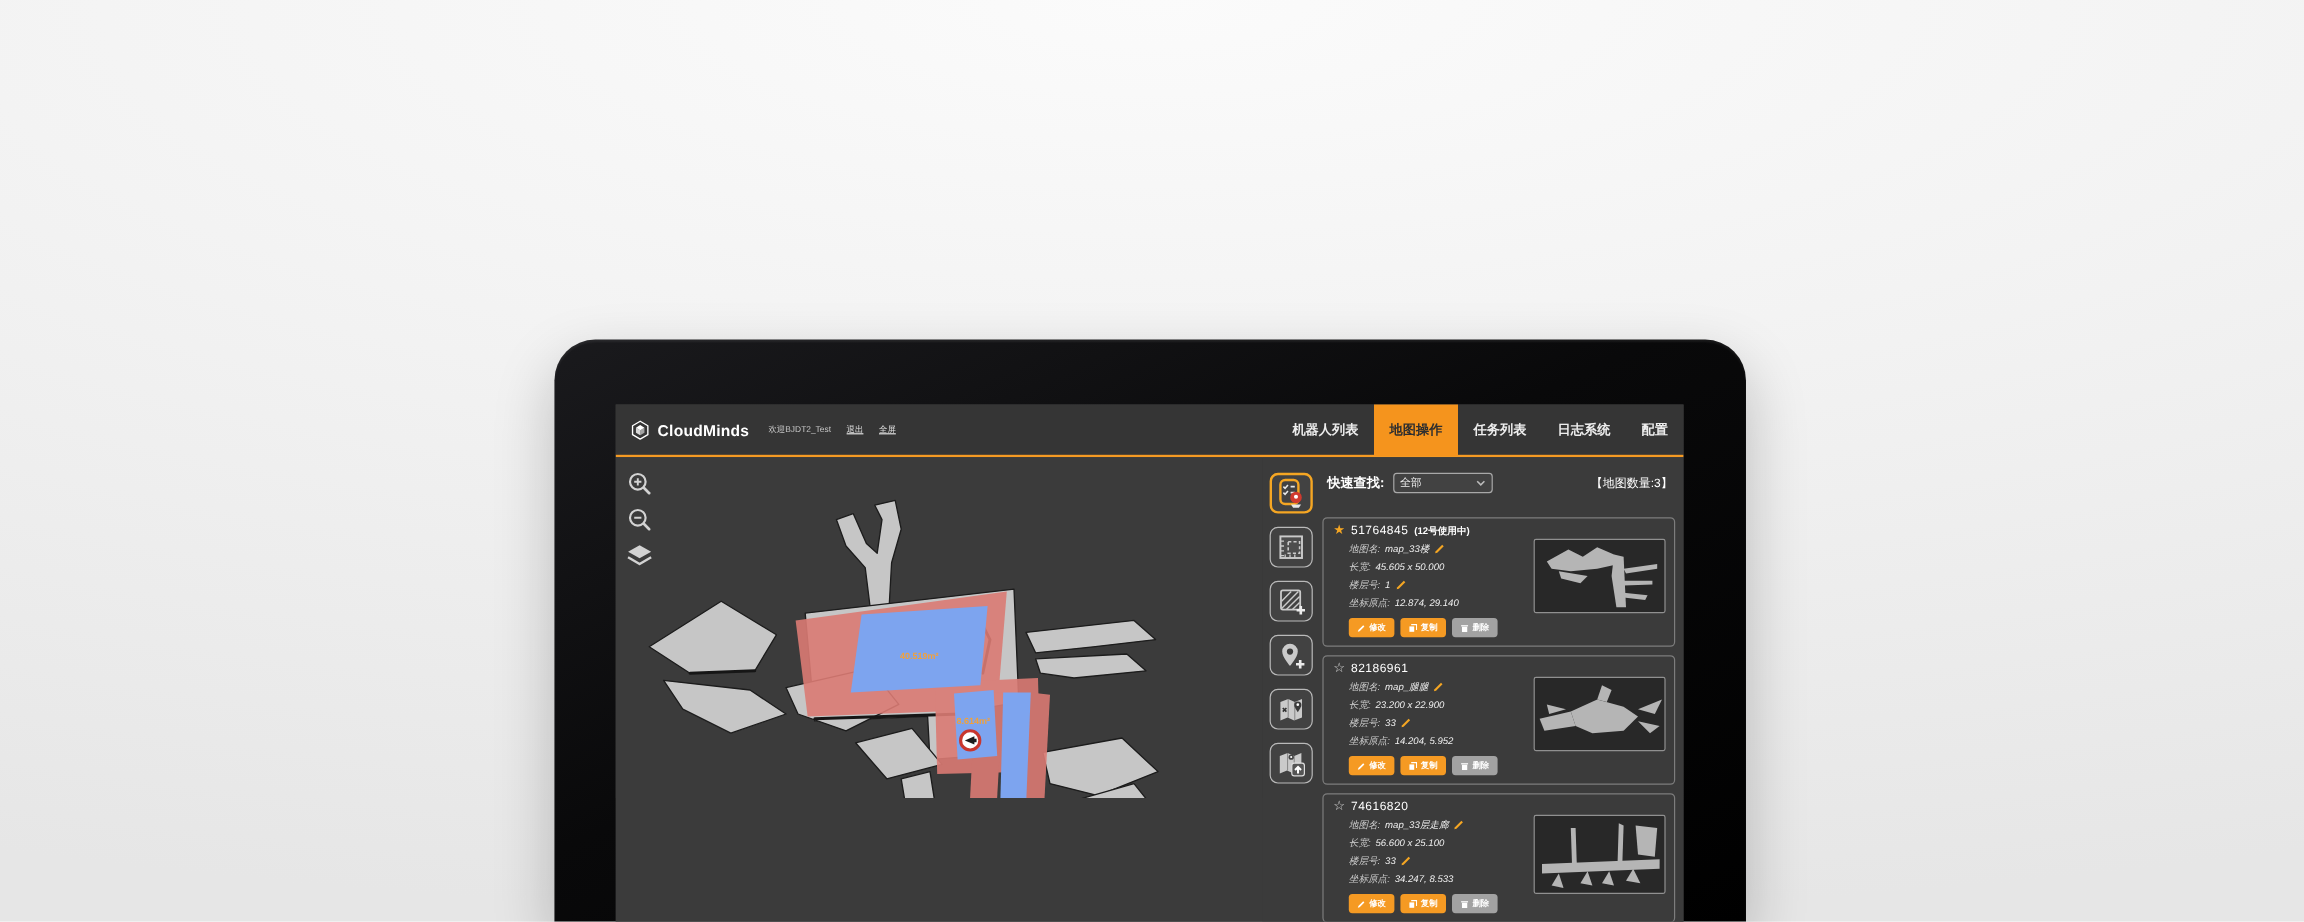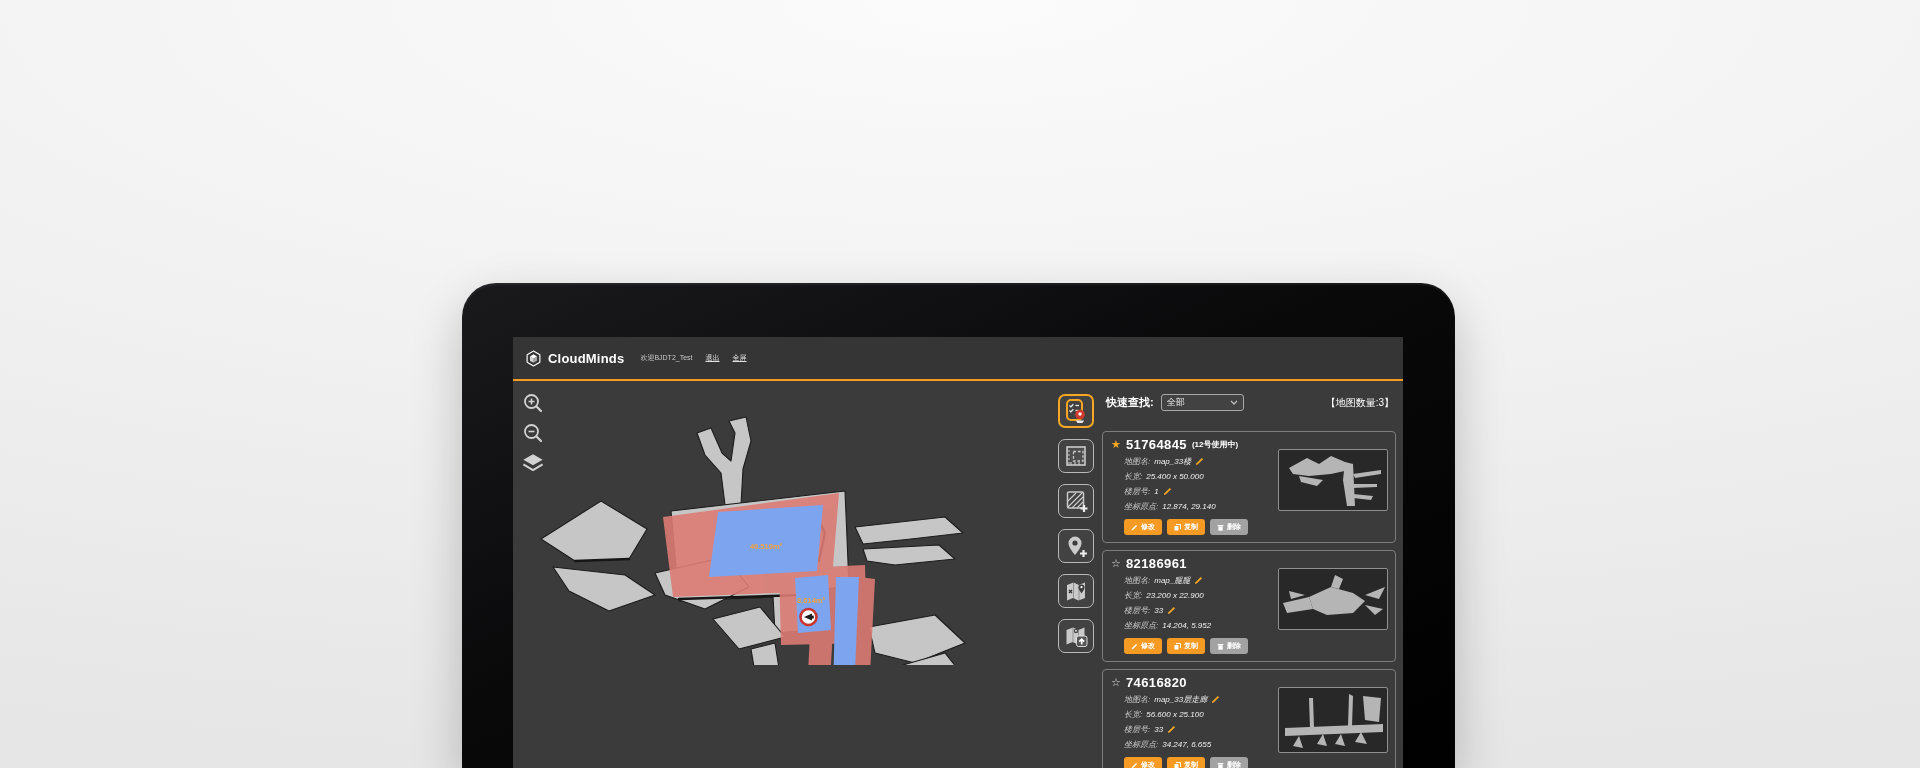--- a/index.html
+++ b/index.html
@@ -57,21 +57,21 @@
     color:#eee; font-size:9px; cursor:pointer;
   }
   .map-count { margin-left:auto; color:#fff; font-size:10px; font-weight:normal; }
   .card {
     border:1px solid #7d7d7d; border-radius:4px; background:#3b3b3b;
     margin-bottom:7px; padding:5px 8px 7px; position:relative; cursor:pointer;
   }
   .card-title { display:flex; align-items:center; gap:5px; margin-bottom:2px; }
   .star { font-size:11px; color:#d8d8d8; cursor:pointer; line-height:1; }
   .star.fav { color:#f5a623; }
-  .cid { color:#fff; font-size:13px; font-weight:bold; letter-spacing:.4px; }
+  .cid { color:#fff; font-size:10px; font-weight:normal; letter-spacing:.4px; }
   .cstatus { color:#fff; font-size:8px; font-weight:bold; }
   .crow { display:flex; align-items:center; gap:4px; font-size:8px; line-height:15px; padding-left:13px;font-style:italic; }
   .clabel { color:#cccccc; }
   .cval { color:#f0f0f0; }
   .pencil { cursor:pointer; }
   .cbtns { display:flex; gap:5px; margin:5px 0 0 13px; }
   .btn {
     display:flex; align-items:center; gap:3px; border:none; border-radius:3px;
     color:#fff; font-size:7px; font-weight:bold; padding:3px 7px; cursor:pointer;
   }
@@ -98,20 +98,27 @@
           <path d="M7 9 V15 L12 18 V12 Z" fill="#fff" opacity=".8"></path>
           <path d="M17 9 V15 L12 18 V12 Z" fill="#fff" opacity=".55"></path>
         </svg>
         <span class="brand-name">CloudMinds</span>
       </div>
       <div class="session">
         <span class="welcome">欢迎BJDT2_Test</span>
         <a>退出</a>
         <a>全屏</a>
       </div>
+      <nav class="menu">
+        <div class="menu-item">机器人列表</div>
+        <div class="menu-item active">地图操作</div>
+        <div class="menu-item">任务列表</div>
+        <div class="menu-item">日志系统</div>
+        <div class="menu-item">配置</div>
+      </nav>
     </header>
 
     <div class="content">
 
       <div class="map-area">
         <svg width="539" height="387" viewBox="0 0 539 387">
 
           <g fill="#c6c6c6" stroke="#1c1c1c" stroke-width="1.1" stroke-linejoin="round">
             <polygon points="212,124 208,92 192,74 184,52 198,47 209,72 218,80 222,52 216,40 233,36 238,60 230,88 228,124"></polygon>
             <polygon points="158,130 332,110 336,204 292,212 288,250 262,252 260,216 166,220"></polygon>
@@ -258,21 +265,21 @@
           </div>
           <div class="crow">
               <span class="clabel">地图名:</span>
               <span class="cval">map_33楼</span>
             <svg class="pencil" width="9" height="9" viewBox="0 0 10 10">
                 <path d="M1,9 L3,8.4 9,2.4 7.6,1 1.6,7 Z" fill="#f5a623"></path>
               </svg>
             </div>
           <div class="crow">
               <span class="clabel">长宽:</span>
-              <span class="cval">25.400 x 50.000</span>
+              <span class="cval">45.605 x 50.000</span>
             </div>
           <div class="crow">
               <span class="clabel">楼层号:</span>
               <span class="cval">1</span>
             <svg class="pencil" width="9" height="9" viewBox="0 0 10 10">
                 <path d="M1,9 L3,8.4 9,2.4 7.6,1 1.6,7 Z" fill="#f5a623"></path>
               </svg>
             </div>
           <div class="crow">
               <span class="clabel">坐标原点:</span>
@@ -397,21 +404,21 @@
             </div>
           <div class="crow">
               <span class="clabel">楼层号:</span>
               <span class="cval">33</span>
             <svg class="pencil" width="9" height="9" viewBox="0 0 10 10">
                 <path d="M1,9 L3,8.4 9,2.4 7.6,1 1.6,7 Z" fill="#f5a623"></path>
               </svg>
             </div>
           <div class="crow">
               <span class="clabel">坐标原点:</span>
-              <span class="cval">34.247, 6.655</span>
+              <span class="cval">34.247, 8.533</span>
             </div>
           <div class="cbtns">
             <button class="btn orange">
                 <svg width="7" height="7" viewBox="0 0 7 7">
                   <path d="M.5,6.5 L2,6 6,2 5,1 1,5 Z" fill="#fff"></path>
                 </svg>
                 <span>修改</span>
               </button>
             <button class="btn orange">
                 <svg width="7" height="7" viewBox="0 0 7 7">

